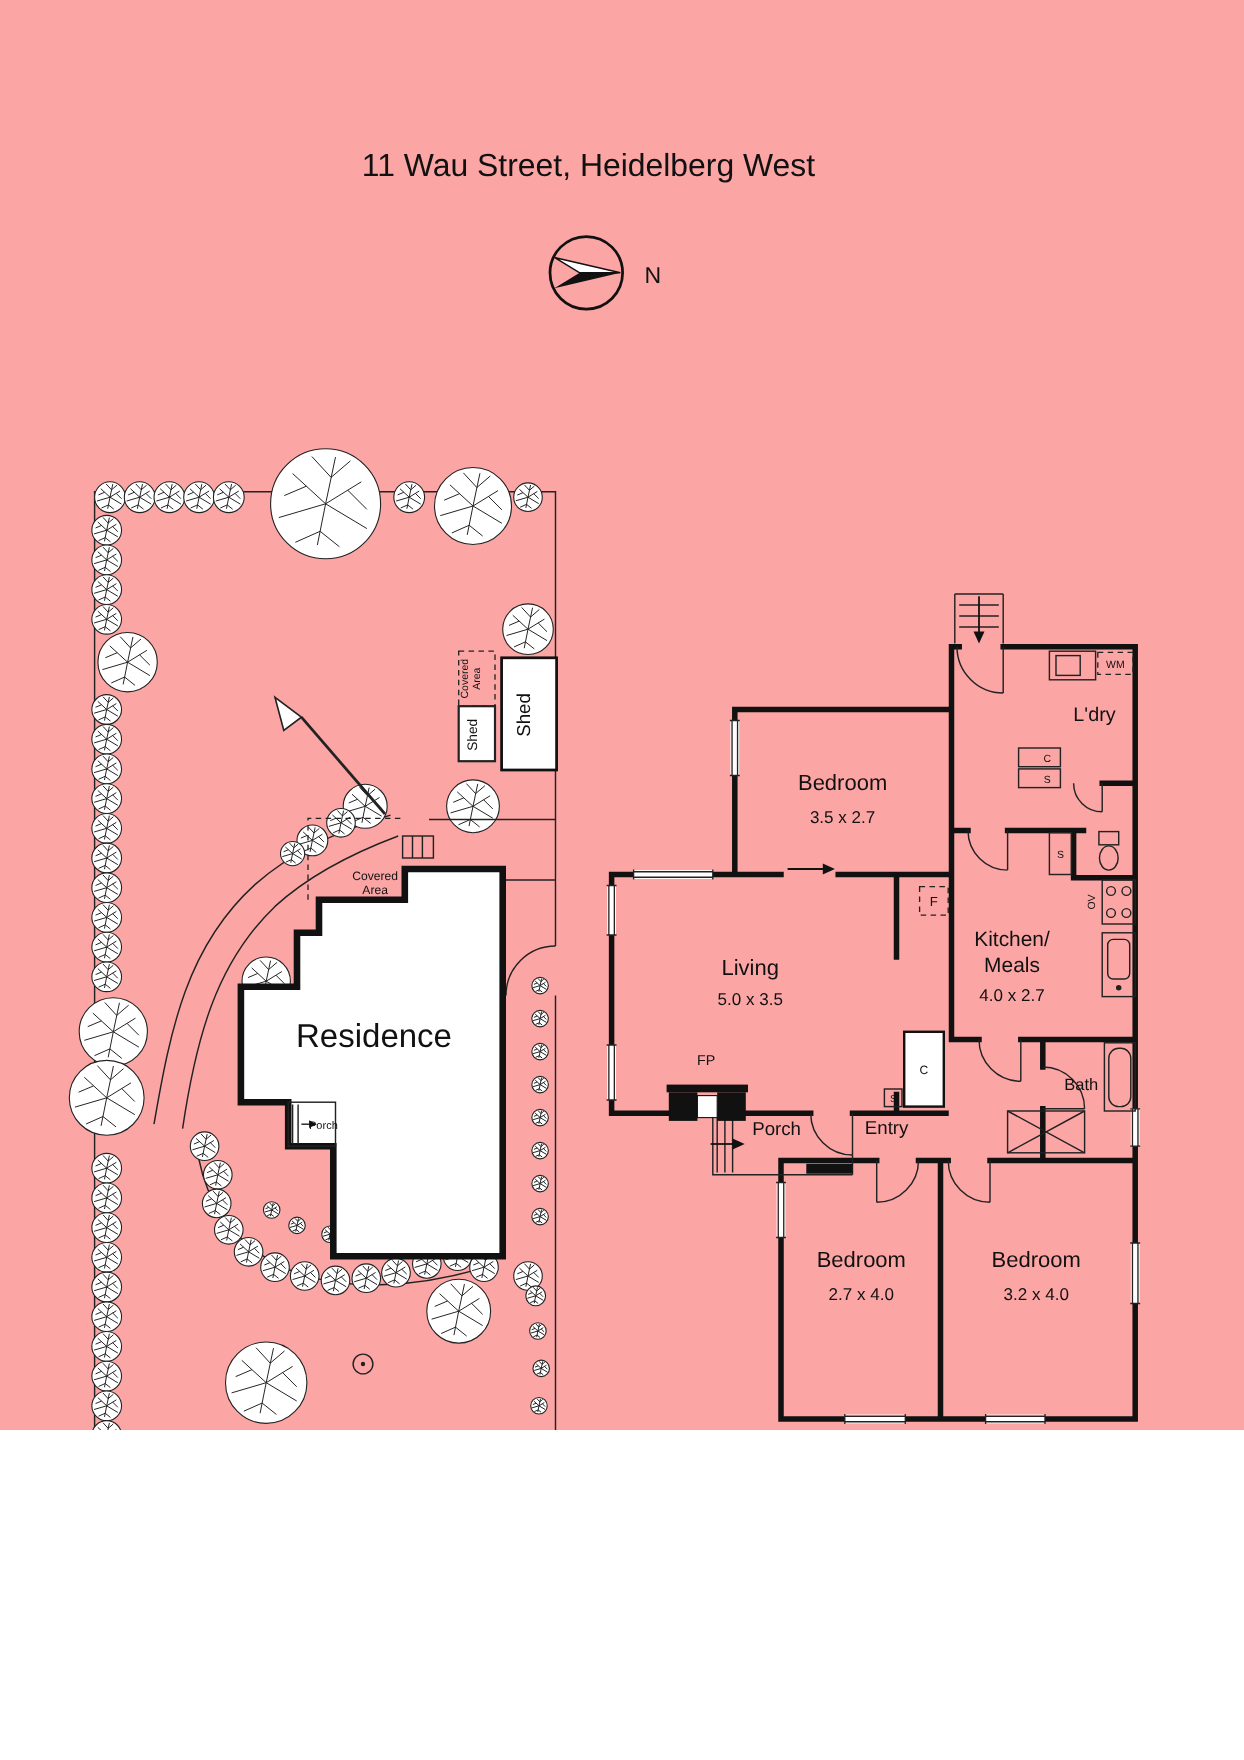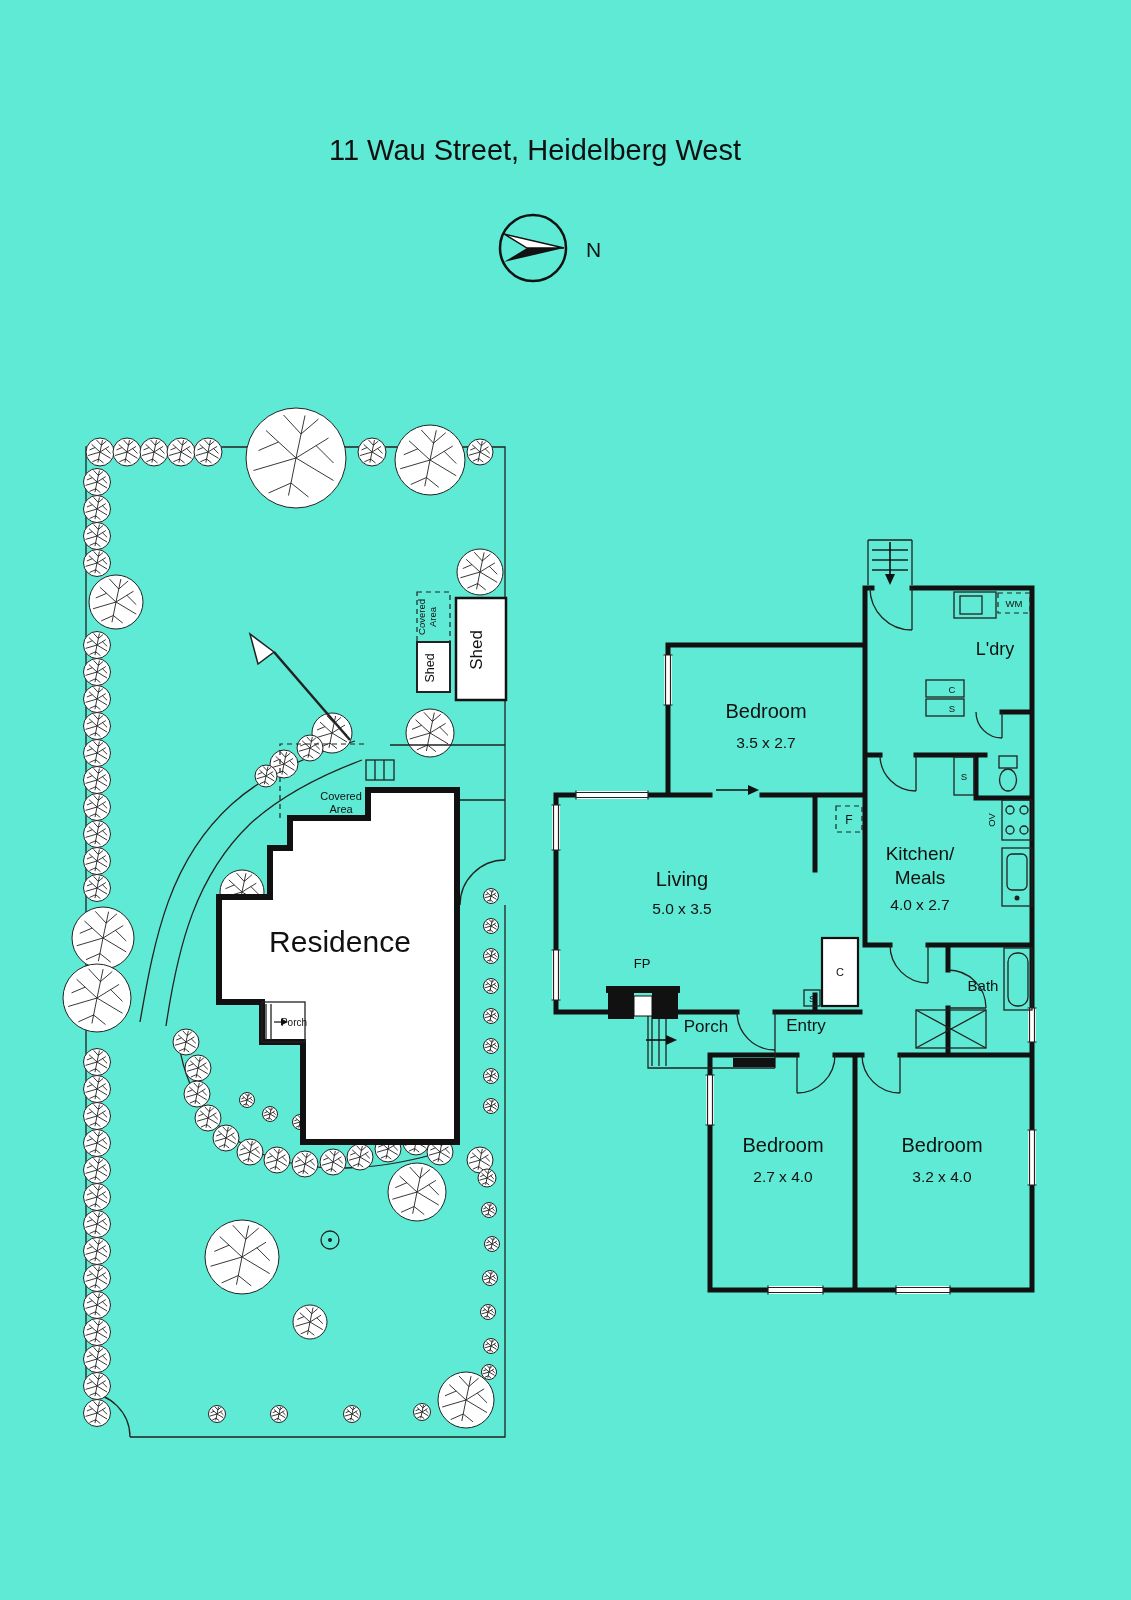--- a/index.html
+++ b/index.html
@@ -1,16 +1,16 @@
 <!DOCTYPE html>
 <html><head>
 <meta charset="utf-8">
 <style>
   html,body{margin:0;padding:0;background:#ffffff;}
-  .page{position:relative;width:1131px;height:1600px;background:#5eead4;overflow:hidden;
+  .page{position:relative;width:1131px;height:1300px;background:#fca5a5;overflow:hidden;
         font-family:"Liberation Sans", sans-serif;}
   svg text{font-family:"Liberation Sans", sans-serif;fill:#111;}
   .title-t{font-size:29px;font-weight:500;}
   .room-name{font-size:20px;}
   .room-dims{font-size:15.5px;}
   .small-lab{font-size:11px;}
   .tiny-lab{font-size:9.5px;}
   .wall{stroke:#111;stroke-width:5;fill:none;stroke-linecap:square;}
   .thin{stroke:#222;stroke-width:1.3;fill:none;}
   .thin2{stroke:#222;stroke-width:2;fill:#fff;}

